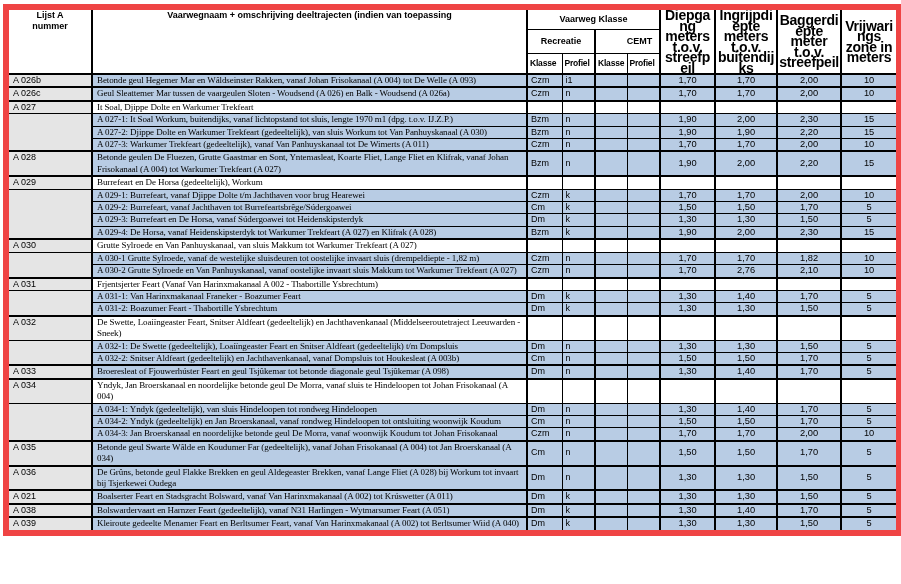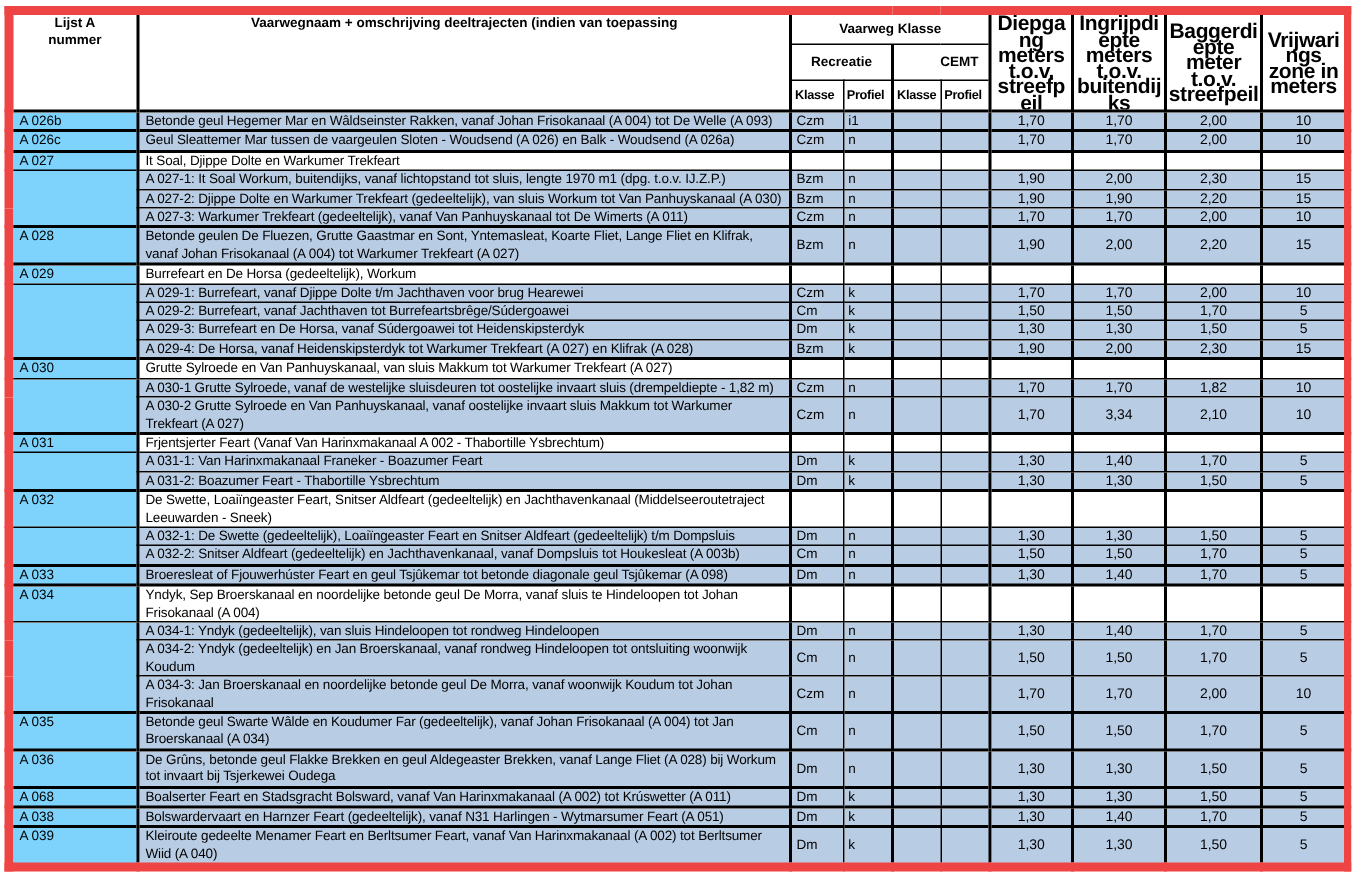--- a/index.html
+++ b/index.html
@@ -38,22 +38,22 @@
   th.h-vk { vertical-align:middle;margin-left:12px; }
   th.h-rec { text-align:center; vertical-align:middle; padding:0 3px; }
   th.h-cemt { vertical-align:middle;padding-left:28px; }
   th.h-kp { text-align:left; vertical-align:middle; font-size:8.5px; padding:0 2px; letter-spacing:-0.2px; }
   th.h-right { vertical-align:middle; font-size:14px; line-height:10.5px; letter-spacing:-0.25px; padding:0 1px; }
   
   .thick-r { border-right-width:2px !important; }
   
   td.fill { background:var(--row-fill, #b8cce4); }
   tr.group-start > td { border-top-width:2px; }
-  td.c-num { border-right-width:2px; background:#7dd3fc; }
-  td.c-name { border-right-width:2px; letter-spacing:-0.1px; }
+  td.c-num { border-right-width:2px; background:#e5e5e5; }
+  td.c-name { border-right-width:2px; letter-spacing:-0.1px;font-family:Liberation Serif, serif; }
   td.c-rk, td.c-rp, td.c-ck, td.c-cp { vertical-align:middle; padding:0 3px; }
   td.c-rp { border-right-width:2px; }
   td.c-cp { border-right-width:2px; }
   td.c-d, td.c-i, td.c-b, td.c-v {
     text-align:center; vertical-align:middle; font-size:9.3px;
   }
   td.c-d, td.c-i, td.c-b { border-right-width:2px; }
 </style>
 </head>
 <body>
@@ -259,21 +259,21 @@
           <td class="c-b fill">1,82</td>
           <td class="c-v fill">10</td>
         </tr>
         <tr>
           <td class="c-name fill">A 030-2 Grutte Sylroede en Van Panhuyskanaal, vanaf oostelijke invaart sluis Makkum tot Warkumer Trekfeart (A 027)</td>
           <td class="c-rk fill">Czm</td>
           <td class="c-rp fill">n</td>
           <td class="c-ck fill"></td>
           <td class="c-cp fill"></td>
           <td class="c-d fill">1,70</td>
-          <td class="c-i fill">3,34</td>
+          <td class="c-i fill">2,76</td>
           <td class="c-b fill">2,10</td>
           <td class="c-v fill">10</td>
         </tr>
         <tr class="group-start">
           <td class="c-num">A 031</td>
           <td class="c-name">Frjentsjerter Feart (Vanaf Van Harinxmakanaal A 002 - Thabortille Ysbrechtum)</td>
           <td class="c-rk"></td>
           <td class="c-rp"></td>
           <td class="c-ck"></td>
           <td class="c-cp"></td>
@@ -347,21 +347,21 @@
           <td class="c-rp fill">n</td>
           <td class="c-ck fill"></td>
           <td class="c-cp fill"></td>
           <td class="c-d fill">1,30</td>
           <td class="c-i fill">1,40</td>
           <td class="c-b fill">1,70</td>
           <td class="c-v fill">5</td>
         </tr>
         <tr class="group-start">
           <td class="c-num">A 034</td>
-          <td class="c-name">Yndyk, Sep Broerskanaal en noordelijke betonde geul De Morra, vanaf sluis te Hindeloopen tot Johan Frisokanaal (A 004)</td>
+          <td class="c-name">Yndyk, Jan Broerskanaal en noordelijke betonde geul De Morra, vanaf sluis te Hindeloopen tot Johan Frisokanaal (A 004)</td>
           <td class="c-rk"></td>
           <td class="c-rp"></td>
           <td class="c-ck"></td>
           <td class="c-cp"></td>
           <td class="c-d"></td>
           <td class="c-i"></td>
           <td class="c-b"></td>
           <td class="c-v"></td>
         </tr>
         <tr>
@@ -416,21 +416,21 @@
           <td class="c-rk fill">Dm</td>
           <td class="c-rp fill">n</td>
           <td class="c-ck fill"></td>
           <td class="c-cp fill"></td>
           <td class="c-d fill">1,30</td>
           <td class="c-i fill">1,30</td>
           <td class="c-b fill">1,50</td>
           <td class="c-v fill">5</td>
         </tr>
         <tr class="group-start">
-          <td class="c-num">A 068</td>
+          <td class="c-num">A 021</td>
           <td class="c-name fill">Boalserter Feart en Stadsgracht Bolsward, vanaf Van Harinxmakanaal (A 002) tot Krúswetter (A 011)</td>
           <td class="c-rk fill">Dm</td>
           <td class="c-rp fill">k</td>
           <td class="c-ck fill"></td>
           <td class="c-cp fill"></td>
           <td class="c-d fill">1,30</td>
           <td class="c-i fill">1,30</td>
           <td class="c-b fill">1,50</td>
           <td class="c-v fill">5</td>
         </tr>

